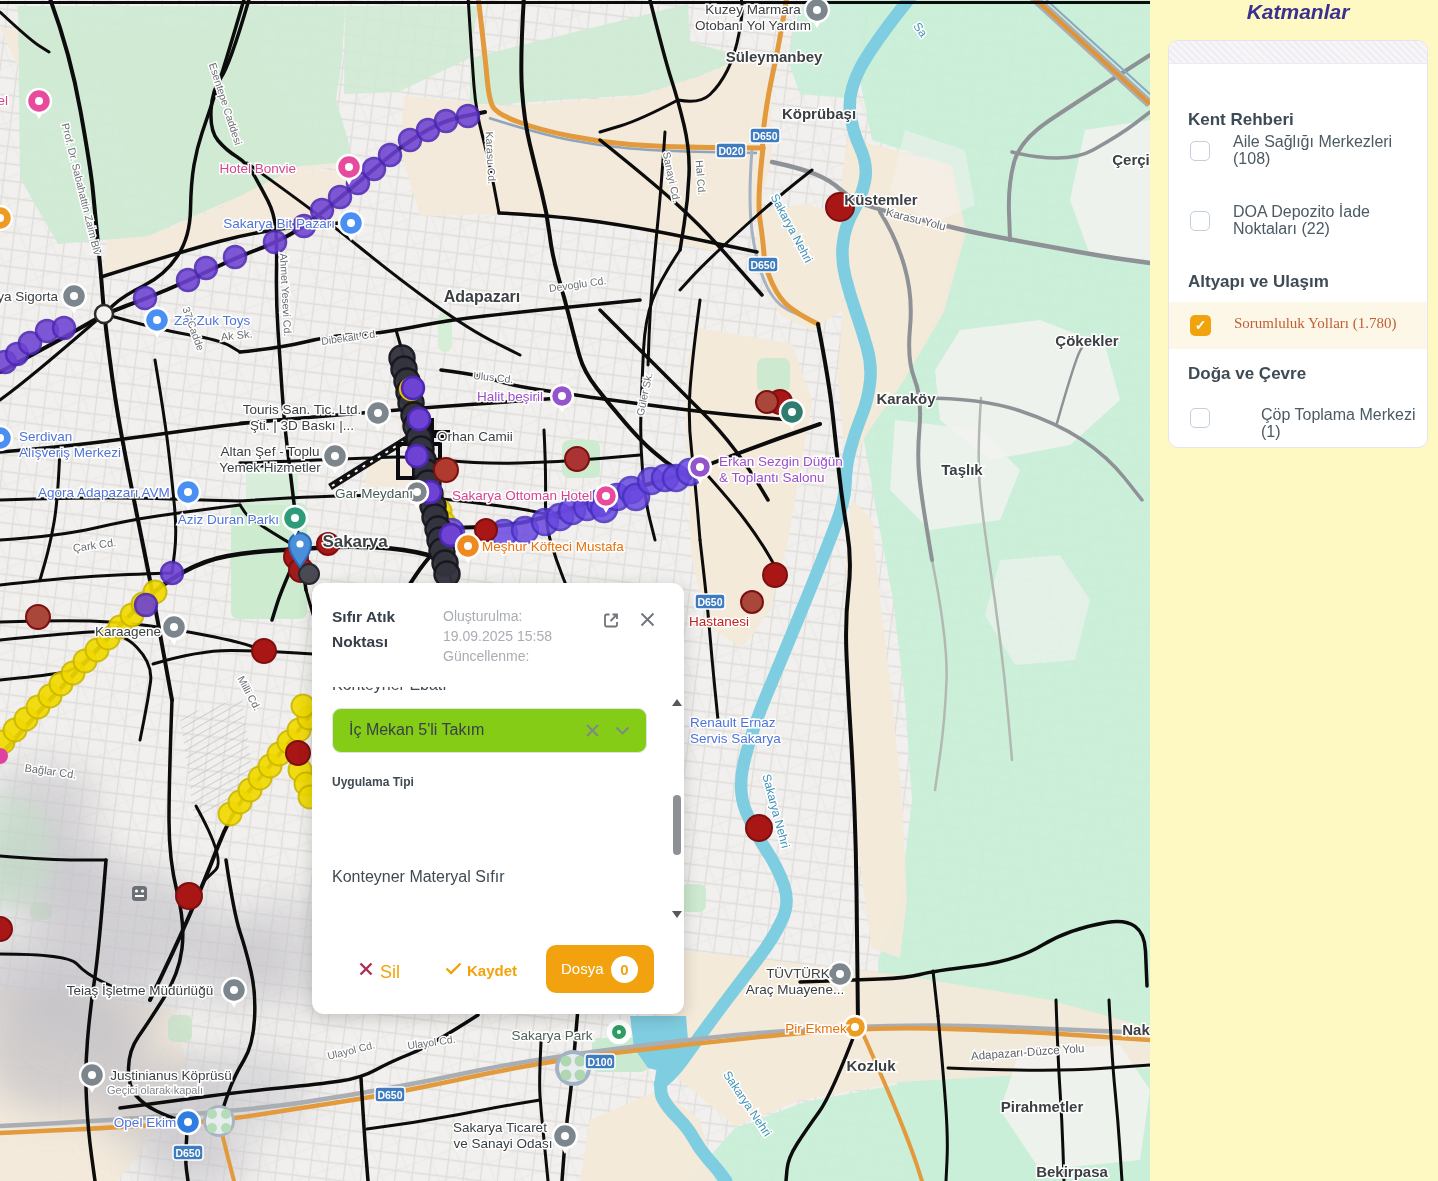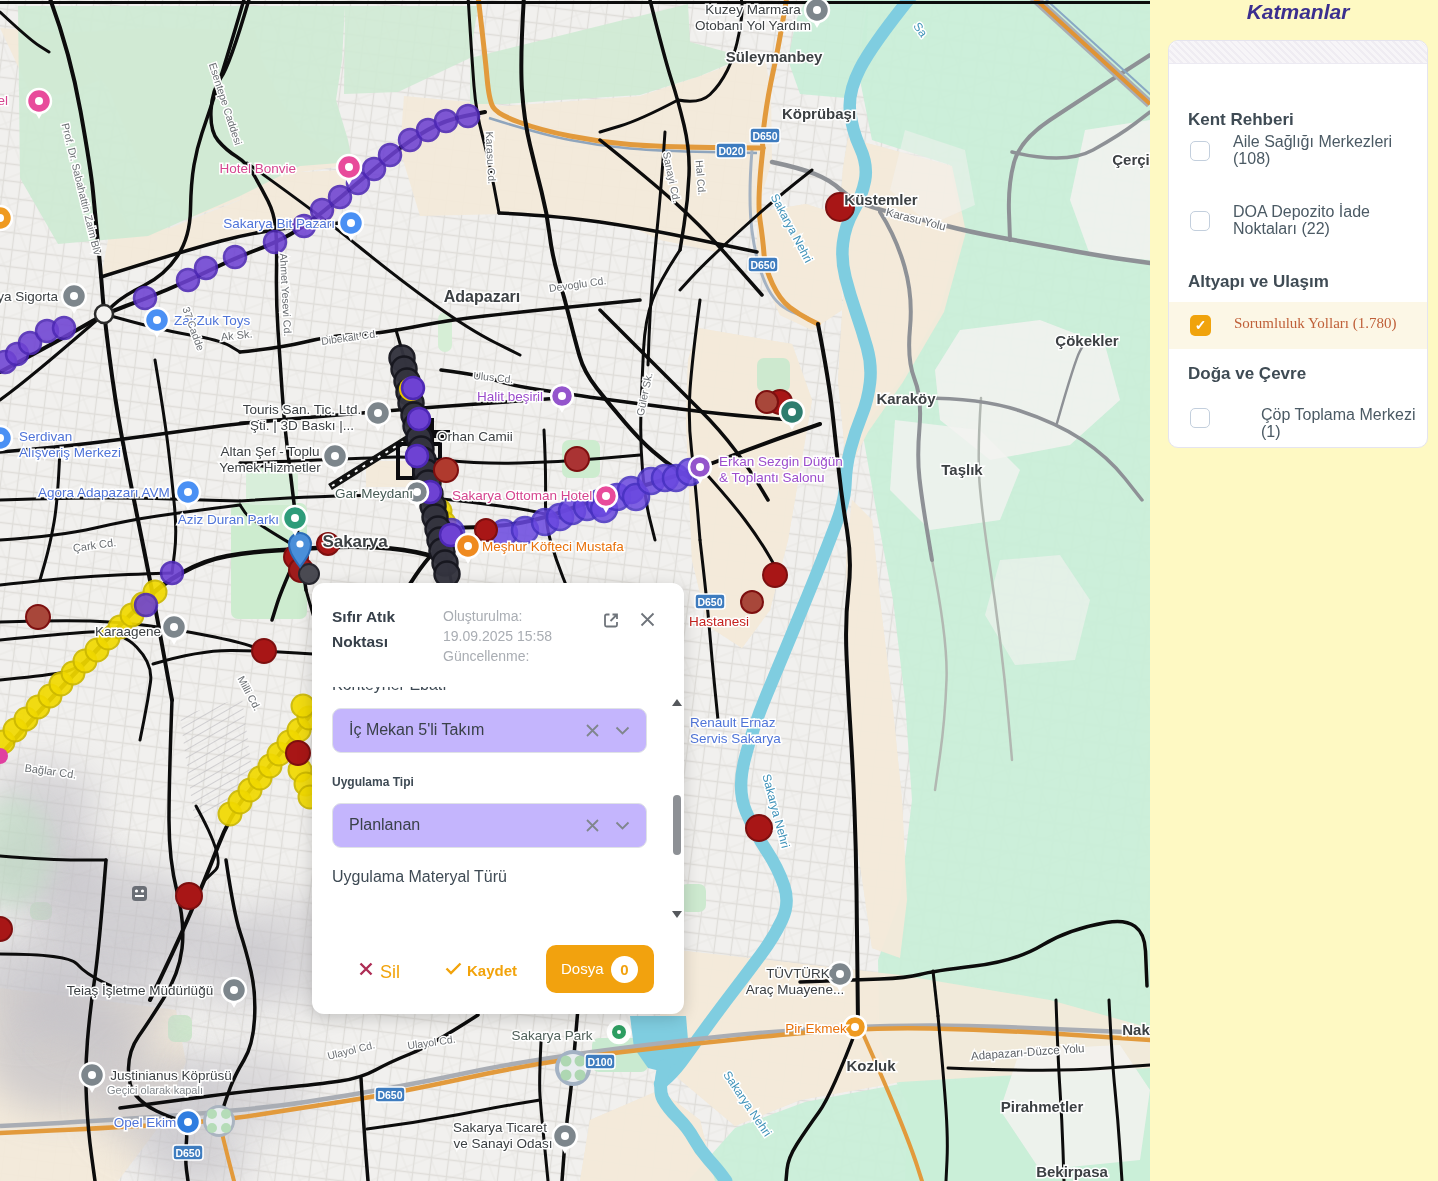--- a/index.html
+++ b/index.html
@@ -6,21 +6,21 @@
   font-family:"Liberation Sans",sans-serif; }
 #map { position:absolute; left:0; top:0; width:1150px; height:1181px; overflow:hidden; }
 
 #popup { position:absolute; left:312px; top:583px; width:372px; height:431px;
   background:#fff; border-radius:12px; box-shadow:0 4px 16px rgba(0,0,0,.18); }
 .ptitle { position:absolute; left:332px; top:604px; font-size:15.5px; font-weight:700;
   color:#37404a; line-height:25px; width:100px; }
 .pmeta { position:absolute; left:443px; top:606px; font-size:14px; color:#a9adb3; line-height:20px; }
 .picn { position:absolute; color:#6f747b; }
 .fbox { width:315px; height:45px; border:1px solid #dfe2e6; border-radius:9px; position:relative;
-  background:#c4b5fd; }
+  background:#84cc16; }
 .fbox .val { position:absolute; left:16px; top:12px; font-size:16px; color:#3a4149; }
 .fx { position:absolute; right:46px; top:14px; width:15px; height:15px; }
 .fch { position:absolute; right:16px; top:17px; width:15px; height:9px; }
 
 #kat { position:absolute; left:1150px; top:0; width:288px; height:1181px; background:#fef9c3; }
 .ktitle { position:absolute; left:18px; width:260px; top:0px; text-align:center; font-size:21px;
   font-weight:700; font-style:italic; color:#3b2f8f; }
 .panel { position:absolute; left:18px; top:40px; width:260px; height:408px; background:#fff;
   border:1px solid #e5e4ef; border-radius:10px; }
 .phead { height:23px; border-bottom:1px solid #eceaf2; border-radius:10px 10px 0 0;
@@ -580,30 +580,21 @@
   <div class="fbox" style="position:absolute;left:20px;top:21px;">
     <div class="val">İç Mekan 5'li Takım</div>
     <svg class="fx" viewBox="0 0 15 15">
         <path d="M2 2 L13 13 M13 2 L2 13" stroke="#80868d" stroke-width="1.8"></path>
       </svg>
     <svg class="fch" viewBox="0 0 15 9">
         <path d="M1.5 1.5 L7.5 7.5 L13.5 1.5" stroke="#80868d" stroke-width="1.8" fill="none"></path>
       </svg>
   </div>
   <div style="position:absolute;left:20px;top:88px;font-size:12px;color:#3e4a54;font-weight:bold;">Uygulama Tipi</div>
-  <div class="fbox" style="position:absolute;left:20px;top:116px;">
-    <div class="val">Planlanan</div>
-    <svg class="fx" viewBox="0 0 15 15">
-        <path d="M2 2 L13 13 M13 2 L2 13" stroke="#80868d" stroke-width="1.8"></path>
-      </svg>
-    <svg class="fch" viewBox="0 0 15 9">
-        <path d="M1.5 1.5 L7.5 7.5 L13.5 1.5" stroke="#80868d" stroke-width="1.8" fill="none"></path>
-      </svg>
-  </div>
-  <div style="position:absolute;left:20px;top:181px;font-size:16px;color:#3e4a54;">Uygulama Materyal Türü</div>
+  <div style="position:absolute;left:20px;top:181px;font-size:16px;color:#3e4a54;">Konteyner Materyal Sıfır</div>
 </div>
 
 <svg style="position:absolute;left:671px;top:697px" width="12" height="12" viewBox="0 0 12 12">
     <path d="M6 2 L11 9 H1 Z" fill="#55585c"></path>
   </svg>
 <svg style="position:absolute;left:671px;top:908px" width="12" height="12" viewBox="0 0 12 12">
     <path d="M6 10 L1 3 H11 Z" fill="#55585c"></path>
   </svg>
 <div style="position:absolute;left:673px;top:795px;width:8px;height:60px;background:#8d9095;border-radius:4px;"></div>
 

